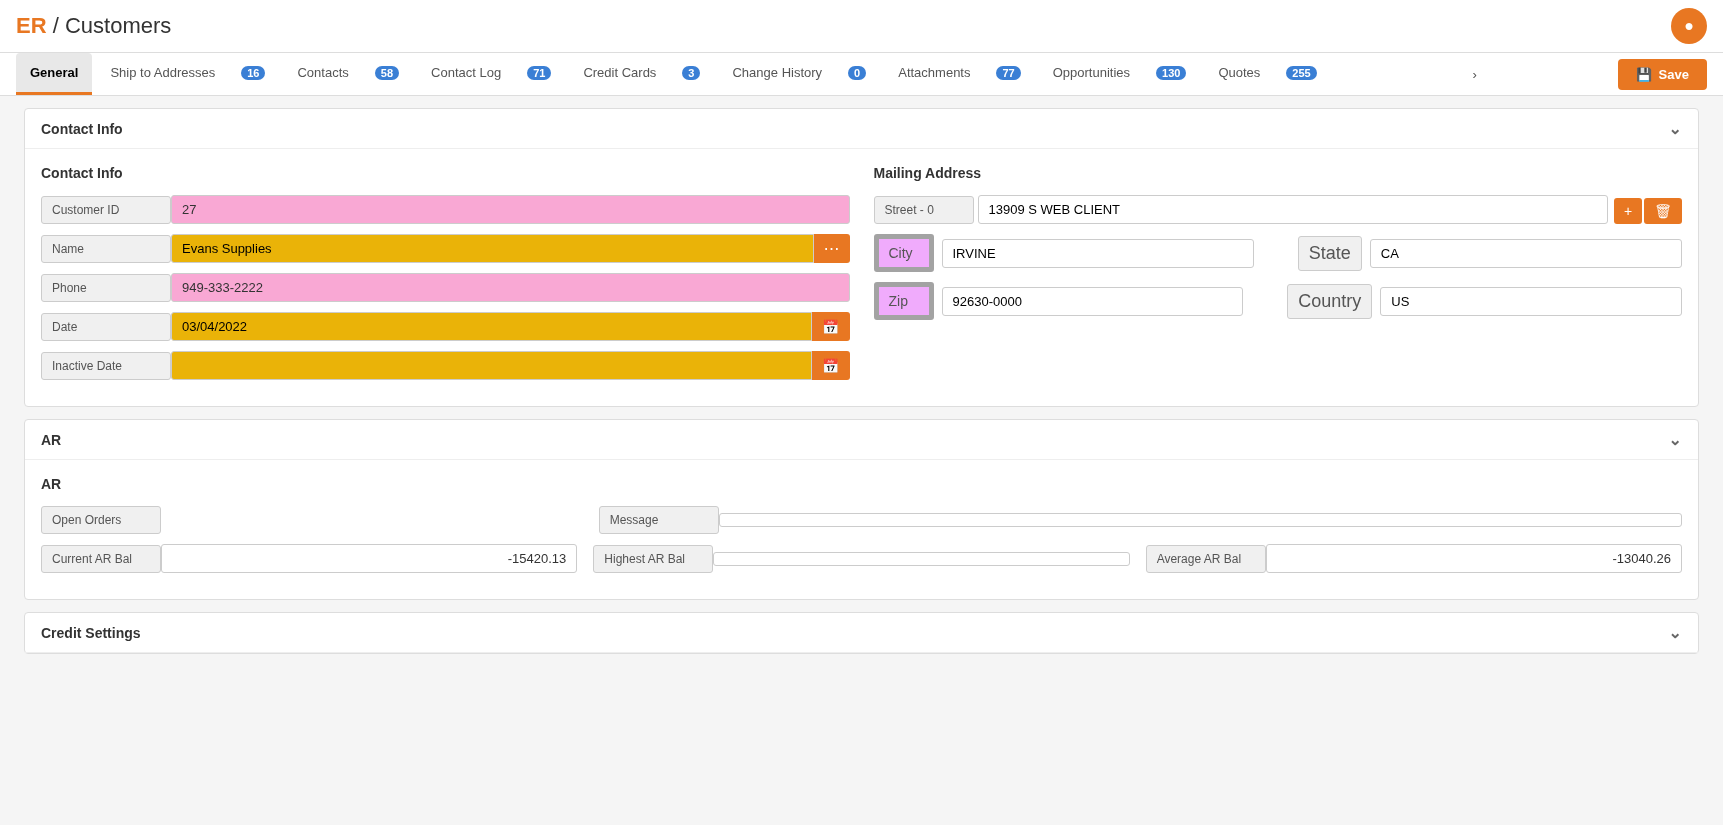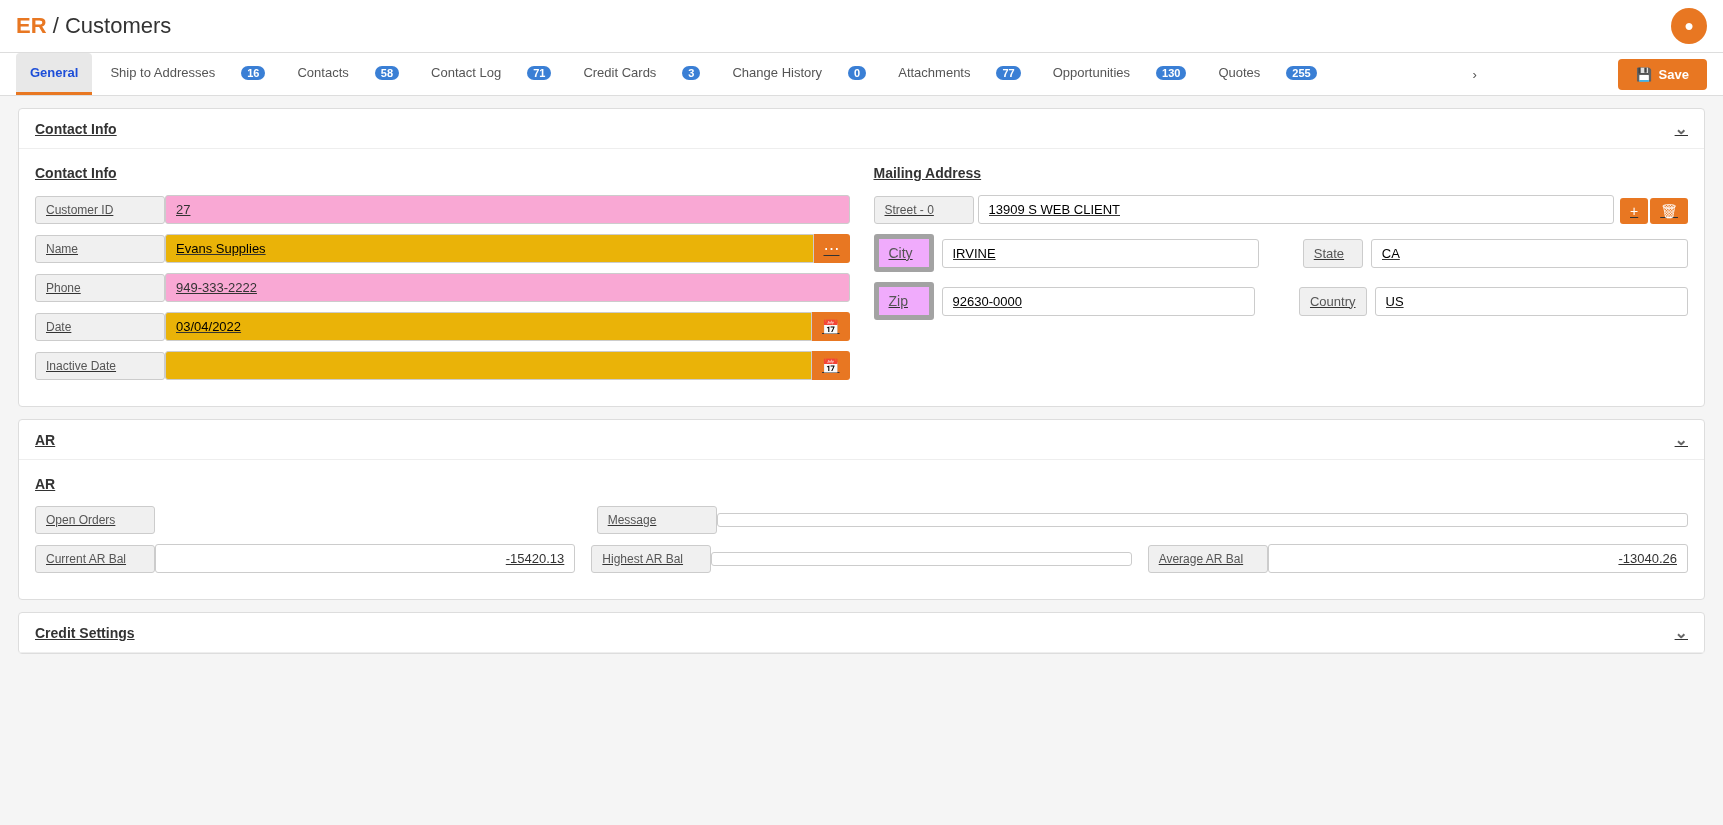--- a/index.html
+++ b/index.html
@@ -25,38 +25,38 @@
       padding: 0 16px; border-bottom: 1px solid #ddd; gap: 4px;
     }
     .tab {
       display: flex; align-items: center; gap: 6px;
       padding: 12px 14px; cursor: pointer; font-size: 13px;
       color: #555; border-bottom: 3px solid transparent;
       white-space: nowrap;
     }
     .tab.active {
       background: #e8e8e8; border-radius: 4px 4px 0 0;
-      font-weight: bold; color: #1d4ed8; border-bottom: 3px solid #e87722;
+      font-weight: bold; color: #000000; border-bottom: 3px solid #e87722;
     }
     .tab-badge {
       background: #e87722; color: #fff; border-radius: 10px;
       padding: 1px 6px; font-size: 11px; font-weight: bold; margin-left: 20px;
     }
     .tab-badge.blue { background: #3a7fd5; }
     .tab-chevron {
       margin-left: auto; padding: 12px 8px; cursor: pointer; color: #555;
     }
     .save-btn {
       margin-left: auto; background: #e87722; color: #fff;
       border: none; border-radius: 4px; padding: 8px 18px;
       font-size: 13px; font-weight: bold; cursor: pointer;
       display: flex; align-items: center; gap: 6px;
     }
 
-    .main-content { padding: 0 18px; text-decoration: underline; }
+    .main-content { padding: 0 24px; }
 
     .section {
       background: #fff; margin: 12px 0; border: 1px solid #ddd; border-radius: 4px;
     }
     .section-header {
       display: flex; align-items: center; justify-content: space-between;
       padding: 10px 16px; cursor: pointer; font-weight: bold; font-size: 14px;
       border-bottom: 1px solid #eee;
     }
     .section-chevron { font-size: 16px; color: #666; }
@@ -122,21 +122,21 @@
     .city-state-label {
       background: #f0abfc; border: 5px solid #a3a3a3; border-radius: 3px;
       padding: 6px 10px; min-width: 60px; font-size: 14px; color: #555; font-weight: 500;
     }
     .city-value {
       flex: 1; border: 1px solid #ccc; border-radius: 3px;
       padding: 6px 10px; font-size: 13px; background: #fff;
     }
     .state-label {
       background: #f0f0f0; border: 1px solid #ccc; border-radius: 3px;
-      padding: 6px 10px; min-width: 60px; font-size: 13px; color: #555; font-weight: 500; margin-left: 36px;
+      padding: 6px 10px; min-width: 60px; font-size: 18px; color: #555; font-weight: 500; margin-left: 36px;
     }
     .state-value {
       flex: 1; border: 1px solid #ccc; border-radius: 3px;
       padding: 6px 10px; font-size: 13px; background: #fff;
     }
     .ar-label {
       background: #f0f0f0; border: 1px solid #ccc; border-radius: 3px;
       padding: 6px 10px; min-width: 120px; font-size: 12px; color: #555; font-weight: 500;
     }
     .ar-value {

